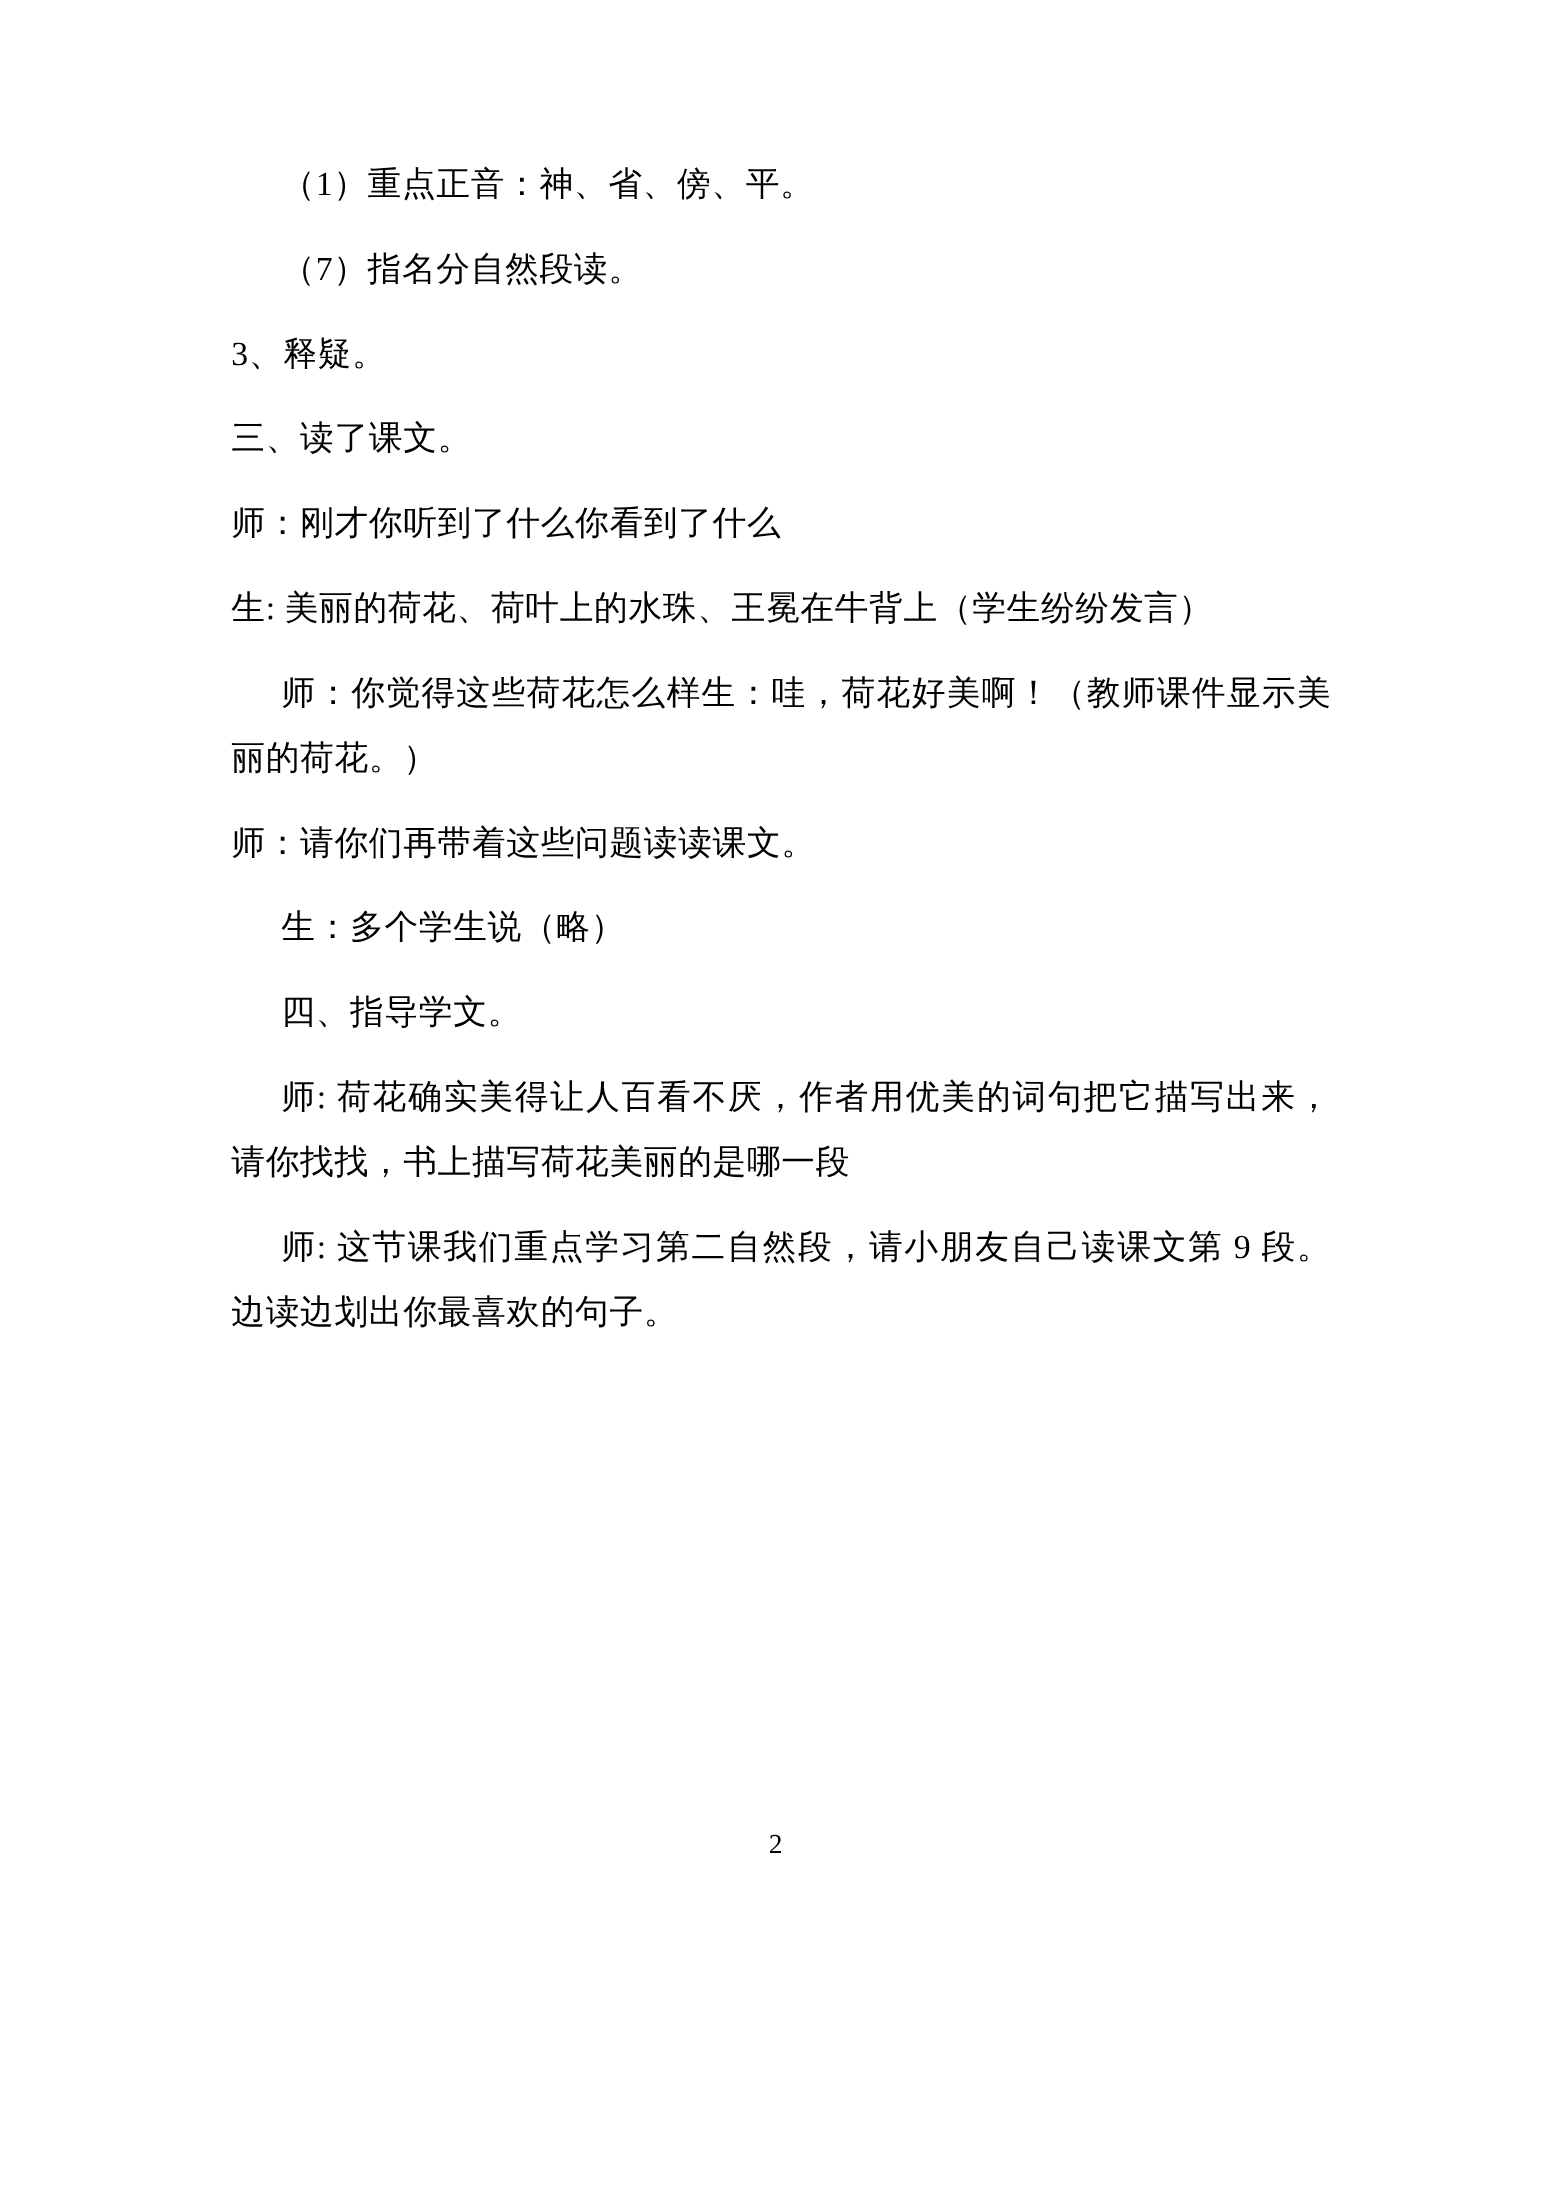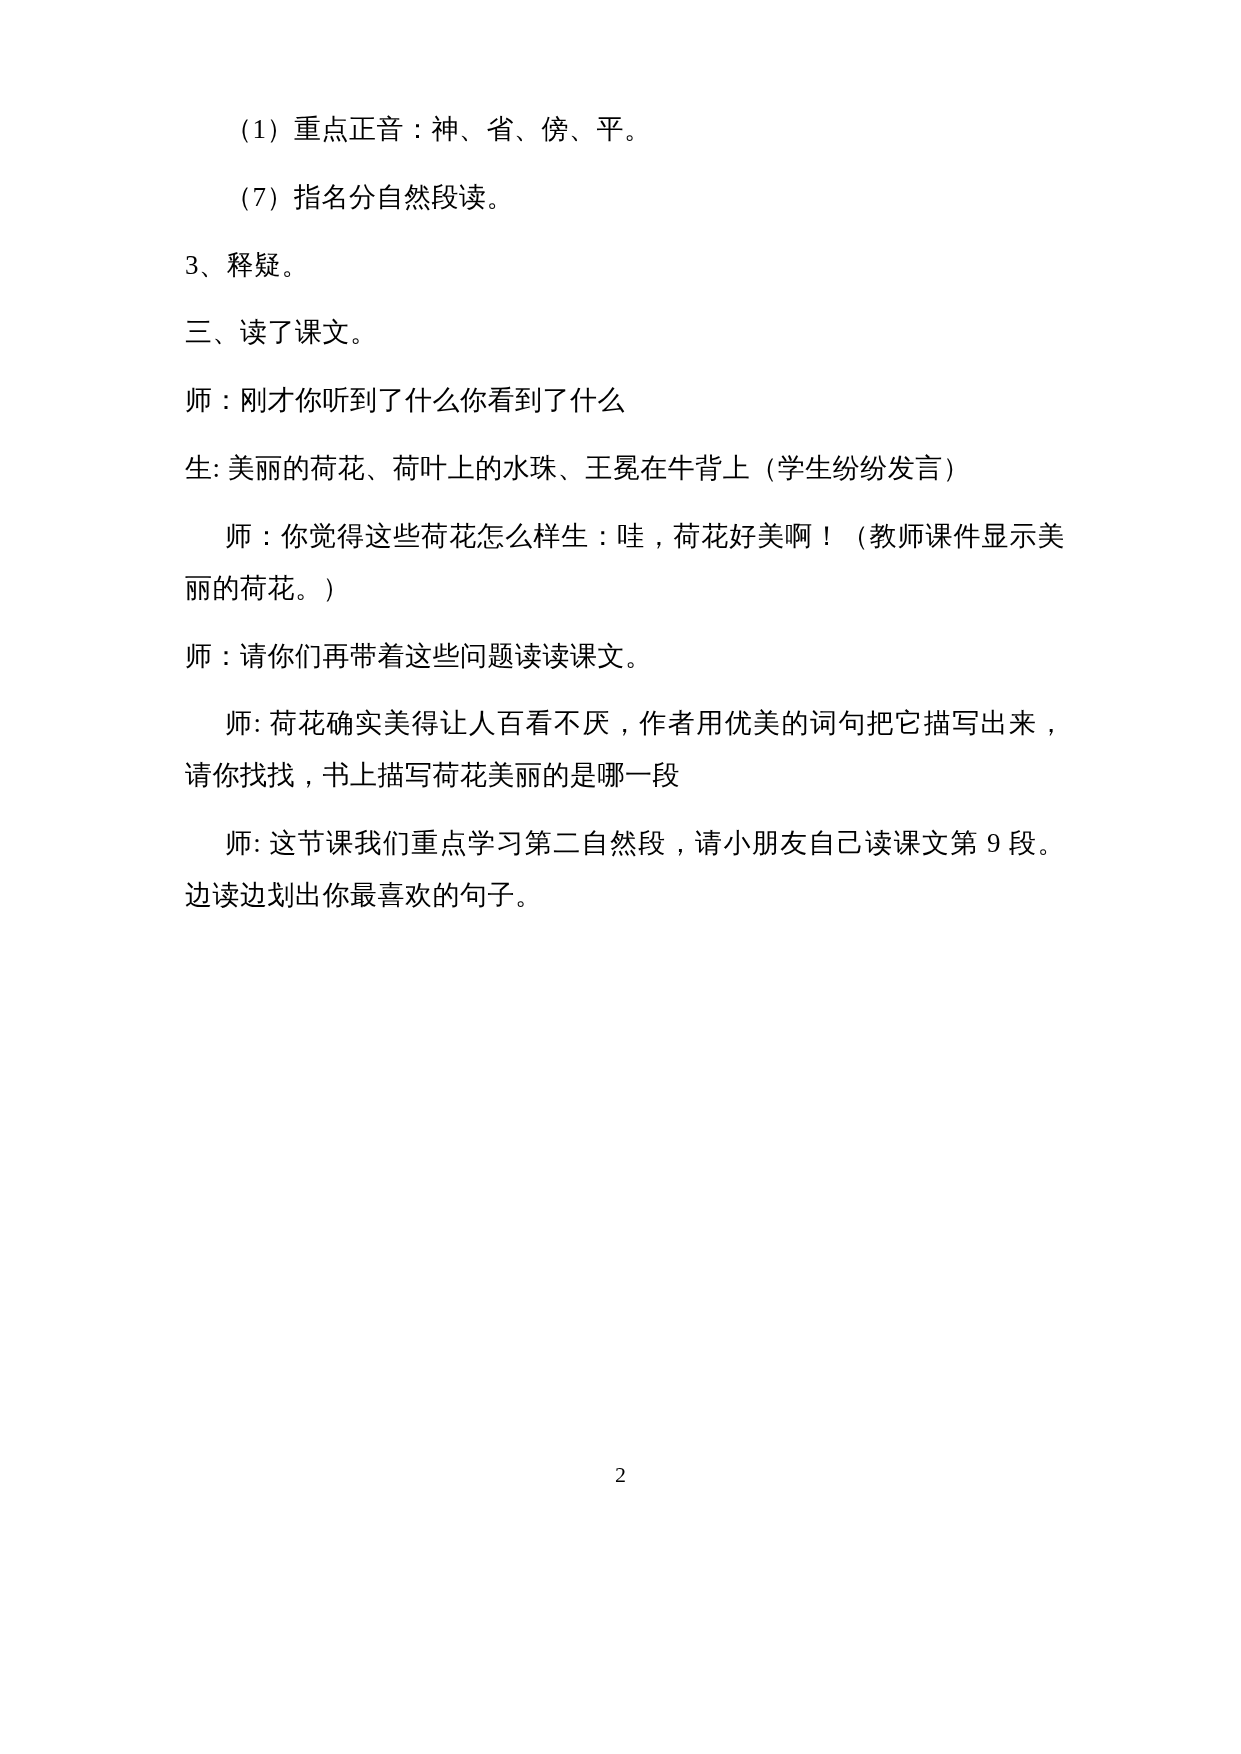--- a/index.html
+++ b/index.html
@@ -19,21 +19,21 @@
     position: absolute;
     left: 0;
     top: 0;
     width: 1241px;
     height: 1754px;
     box-sizing: border-box;
   }
   .content {
     position: absolute;
     left: 185px;
-    top: 104px;
+    top: 122px;
     width: 880px;
   }
   .para {
     font-size: 27px;
     line-height: 1.92;
     margin: 0 0 16px 0;
     text-align: justify;
     letter-spacing: 0.5px;
     word-break: break-all;
   }
@@ -61,19 +61,21 @@
   <div class="content">
 
     <p class="para indent">（1）重点正音：神、省、傍、平。</p>
     <p class="para indent">（7）指名分自然段读。</p>
     <p class="para noindent">3、释疑。</p>
     <p class="para noindent">三、读了课文。</p>
     <p class="para noindent">师：刚才你听到了什么你看到了什么</p>
     <p class="para noindent">生: 美丽的荷花、荷叶上的水珠、王冕在牛背上（学生纷纷发言）</p>
     <p class="para indent">师：你觉得这些荷花怎么样生：哇，荷花好美啊！（教师课件显示美丽的荷花。）</p>
     <p class="para noindent">师：请你们再带着这些问题读读课文。</p>
+    <p class="para indent">生：多个学生说（略）</p>
+    <p class="para indent">四、指导学文。</p>
     <p class="para indent">师: 荷花确实美得让人百看不厌，作者用优美的词句把它描写出来，请你找找，书上描写荷花美丽的是哪一段</p>
     <p class="para indent">师: 这节课我们重点学习第二自然段，请小朋友自己读课文第 9 段。边读边划出你最喜欢的句子。</p>
 
   </div>
 
   <div class="page-number">2</div>
 </div>
 
 </body></html>

